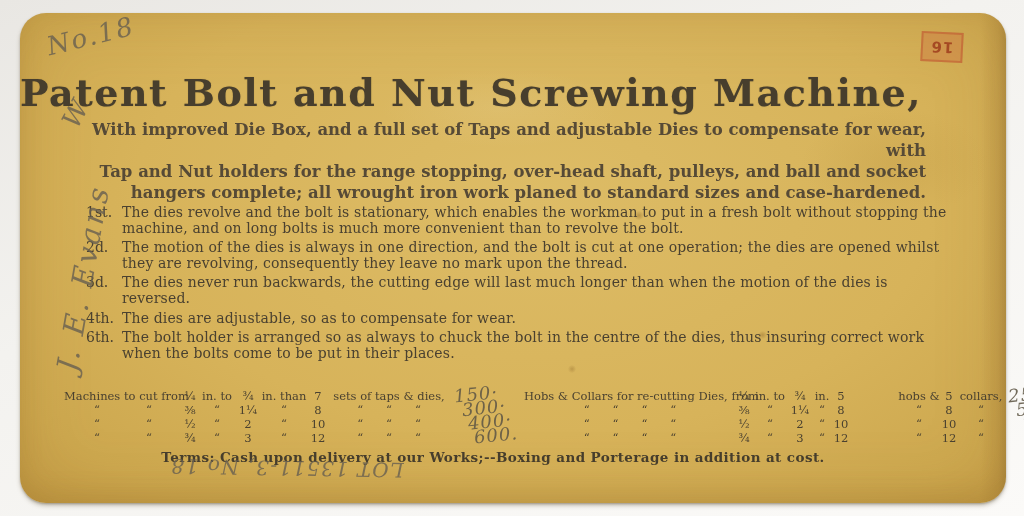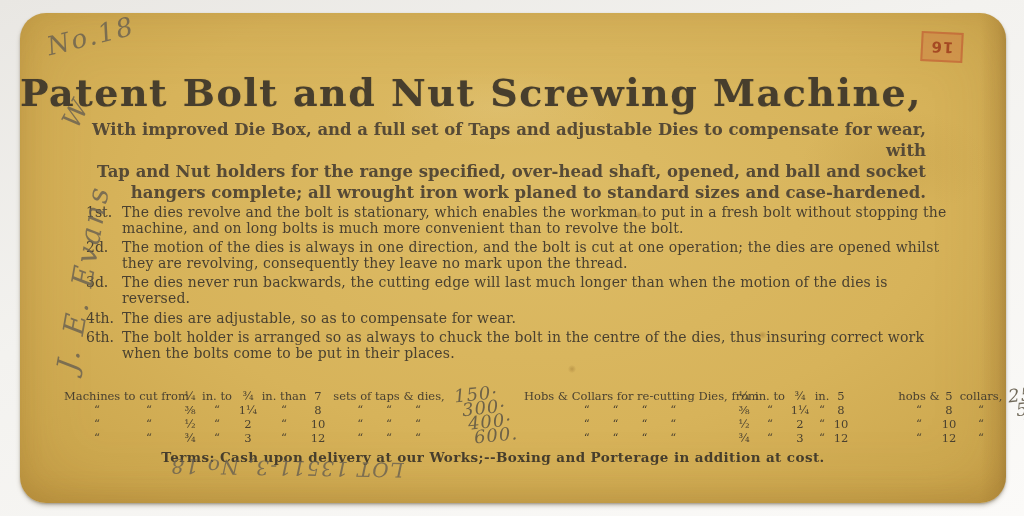--- a/index.html
+++ b/index.html
@@ -93,21 +93,21 @@
   <div class="stain s4"></div>
   <div class="stain s5"></div>
 
   <div class="hand corner-note">No.18</div>
   <div class="stamp">16</div>
 
   <div class="title">Patent Bolt and Nut Screwing Machine,</div>
 
   <div class="subtitle">
     <div>With improved Die Box, and a full set of Taps and adjustable Dies to compensate for wear, with</div>
-    <div>Tap and Nut holders for the range specified, over-head shaft, opened, and ball and socket</div>
+    <div>Tap and Nut holders for the range stopping, over-head shaft, pulleys, and ball and socket</div>
     <div>hangers complete; all wrought iron work planed to standard sizes and case-hardened.</div>
   </div>
 
 
   <div class="advantages">
     <div class="adv-item">
       <span class="adv-label">1st.</span>
       <span class="adv-text">The dies revolve and the bolt is stationary, which enables the workman to put in a fresh bolt without stopping the machine, and on long bolts is much more convenient than to revolve the bolt.</span>
     </div>
     <div class="adv-item">

